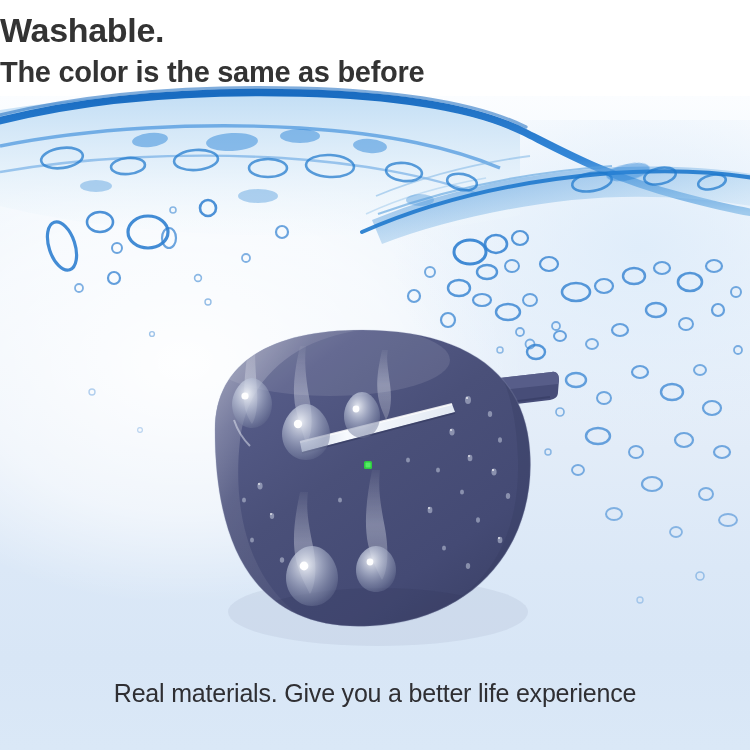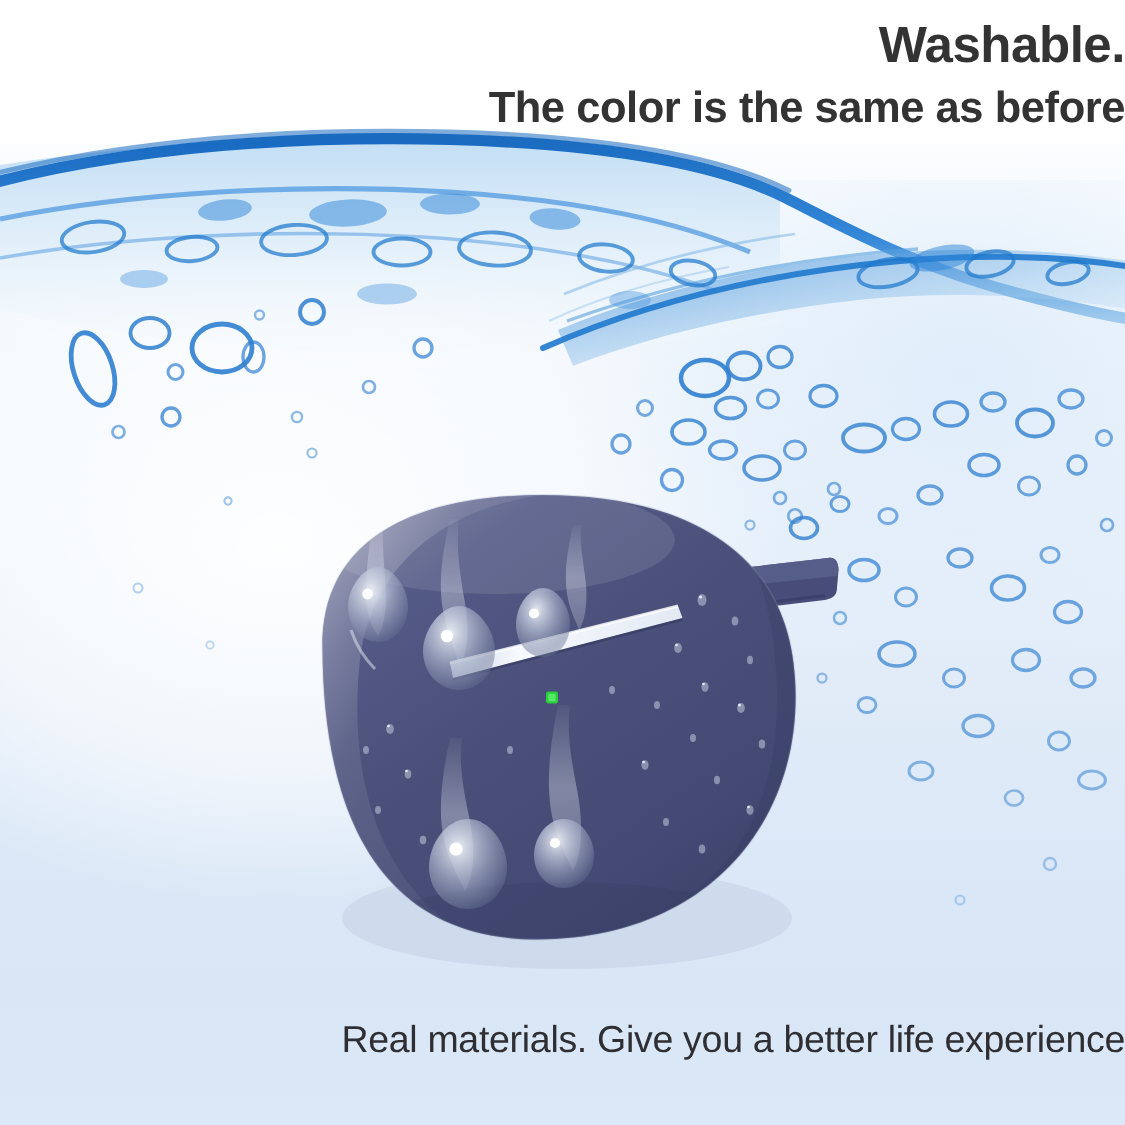--- a/index.html
+++ b/index.html
@@ -36,35 +36,35 @@
   }
   .bg-rightglow{
     position:absolute;right:-60px;top:120px;width:420px;height:320px;
     background:radial-gradient(ellipse at 60% 40%, rgba(222,236,250,.9) 0%, rgba(226,238,250,0) 70%);
     pointer-events:none;
   }
 
   
   .headings{
     position:absolute;left:0;top:0;width:750px;
-    text-align:right;z-index:40;
+    text-align:left;z-index:40;
   }
   .title-1{
     font-size:34px;font-weight:bold;color:#333333;
     letter-spacing:-0.3px;line-height:40px;margin-top:10px;
     font-family:"Liberation Sans","DejaVu Sans",sans-serif;
   }
   .title-2{
     font-size:29px;font-weight:bold;color:#333333;
     letter-spacing:-0.3px;line-height:40px;margin-top:2px;
     font-family:"Liberation Sans","DejaVu Sans",sans-serif;
   }
 
   .caption{
-    position:absolute;left:0;bottom:42px;width:750px;text-align:right;
+    position:absolute;left:0;bottom:42px;width:750px;text-align:center;
     font-size:25px;font-weight:400;color:#2f2f33;letter-spacing:-0.2px;
     z-index:40;
     font-family:"Liberation Sans","DejaVu Sans",sans-serif;
   }
 
   
   .water-svg{position:absolute;left:0;top:0;width:750px;height:750px;z-index:10;}
   .case-svg{position:absolute;left:0;top:0;width:750px;height:750px;z-index:20;}
   .bubbles-front{position:absolute;left:0;top:0;width:750px;height:750px;z-index:30;}
 </style>

